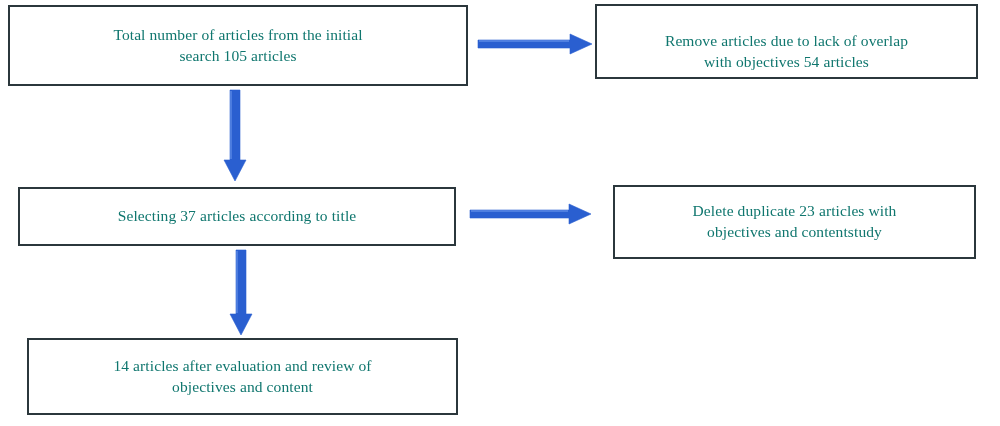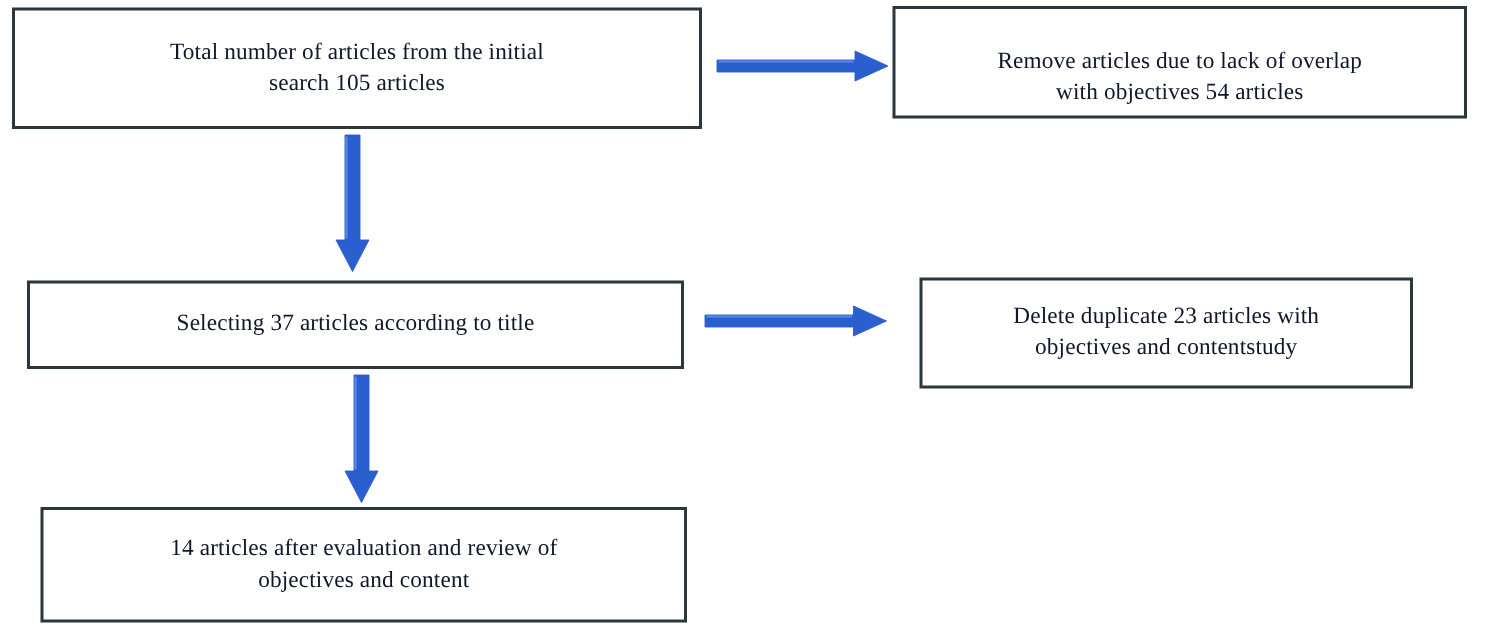--- a/index.html
+++ b/index.html
@@ -25,32 +25,32 @@
     border: 2px solid #2b373c;
     background: #ffffff;
     display: flex;
     align-items: center;
     justify-content: center;
     text-align: center;
     padding: 4px 10px;
     font-size: 15.5px;
     line-height: 1.35;
     letter-spacing: 0.1px;
-    color: #0f172a;
+    color: #0f766e;
   }
   .node .node-text {
     display: block;
     white-space: pre-line;
   }
 
   
   #node-initial-search { left: 8px;   top: 5px;   width: 460px; height: 81px; }
   #node-remove-overlap { left: 595px; top: 4px;   width: 383px; height: 75px; align-items: flex-end; }
   #node-select-title   { left: 18px;  top: 187px; width: 438px; height: 59px; }
-  #node-delete-dupe    { left: 613px; top: 185px; width: 329px; height: 74px; }
+  #node-delete-dupe    { left: 613px; top: 185px; width: 363px; height: 74px; }
   #node-final-articles { left: 27px;  top: 338px; width: 431px; height: 77px; }
 
   
   .arrow {
     position: absolute;
     overflow: visible;
   }
   #arrow-initial-to-remove   { left: 478px; top: 32px;  width: 115px; height: 24px; }
   #arrow-select-to-delete    { left: 470px; top: 202px; width: 122px; height: 24px; }
   #arrow-initial-to-select   { left: 222px; top: 90px;  width: 26px;  height: 92px; }

